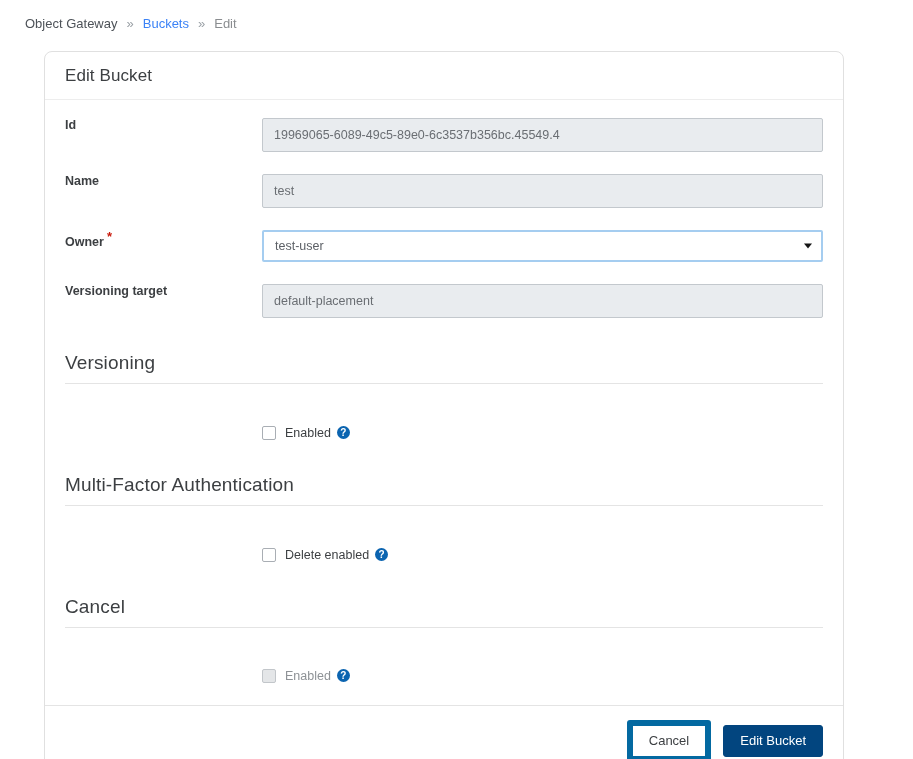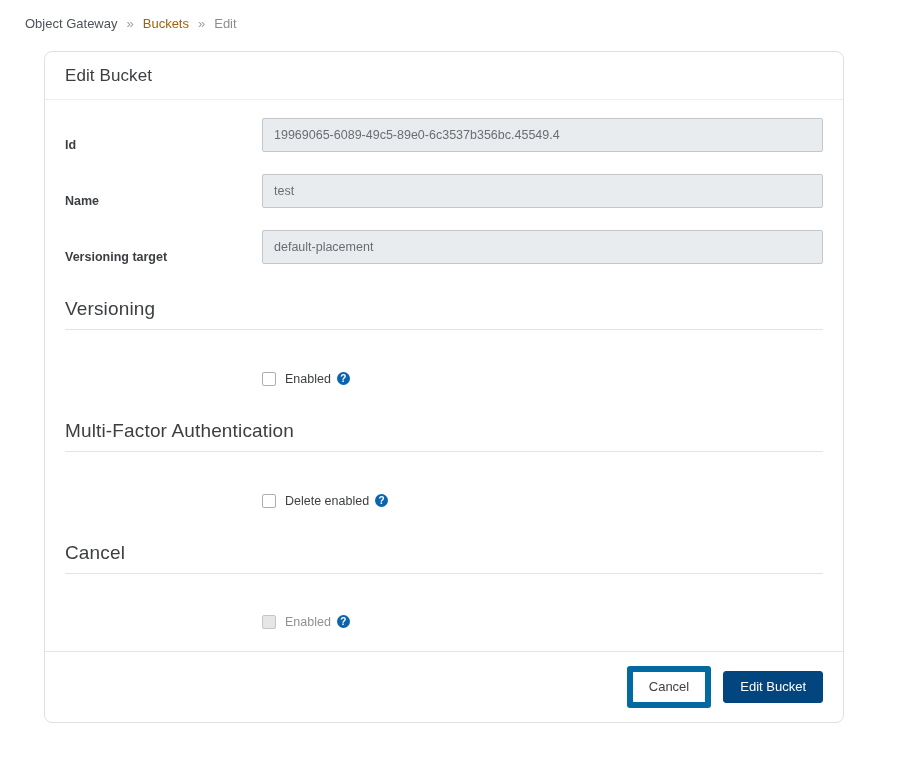--- a/index.html
+++ b/index.html
@@ -20,21 +20,21 @@
   
   .breadcrumb {
     display: flex;
     align-items: center;
     padding: 10px 0 0 25px;
     font-size: 13px;
     color: #4d5258;
     height: 36px;
   }
   .breadcrumb .crumb { white-space: nowrap; }
-  .breadcrumb .crumb.link { color: #a16207; cursor: pointer; }
+  .breadcrumb .crumb.link { color: #3b82f6; cursor: pointer; }
   .breadcrumb .crumb.muted { color: #8a8d90; }
   .breadcrumb .sep {
     margin: 0 9px;
     color: #9aa0a6;
     font-size: 13px;
   }
 
   
   .card {
     position: absolute;
@@ -58,21 +58,21 @@
     color: #3c3f42;
     letter-spacing: 0.1px;
   }
   .card-body {
     padding: 18px 20px 22px 20px;
   }
 
   
   .form-row {
     display: flex;
-    align-items: flex-end;
+    align-items: flex-start;
     margin-bottom: 22px;
   }
   .form-label {
     width: 197px;
     flex: 0 0 197px;
     font-size: 12.5px;
     font-weight: bold;
     color: #3c3f42;
     padding-right: 10px;
   }
@@ -251,20 +251,31 @@
       </div>
     </div>
 
     <div class="form-row">
       <label class="form-label">Name</label>
       <div class="form-control-wrap">
         <input class="form-control" type="text" readonly="" value="test" style="">
       </div>
     </div>
 
+    <div class="form-row">
+      <label class="form-label">
+        <span>Owner</span><span class="req-star">*</span>
+      </label>
+      <div class="form-control-wrap">
+        <select class="form-select">
+          <option selected="">test-user</option>
+        </select>
+        <span class="select-arrow"></span>
+      </div>
+    </div>
 
     <div class="form-row">
       <label class="form-label">Versioning target</label>
       <div class="form-control-wrap">
         <input class="form-control" type="text" readonly="" value="default-placement" style="">
       </div>
     </div>
 
     <div class="section">
       <h2 class="section-title">Versioning</h2>

